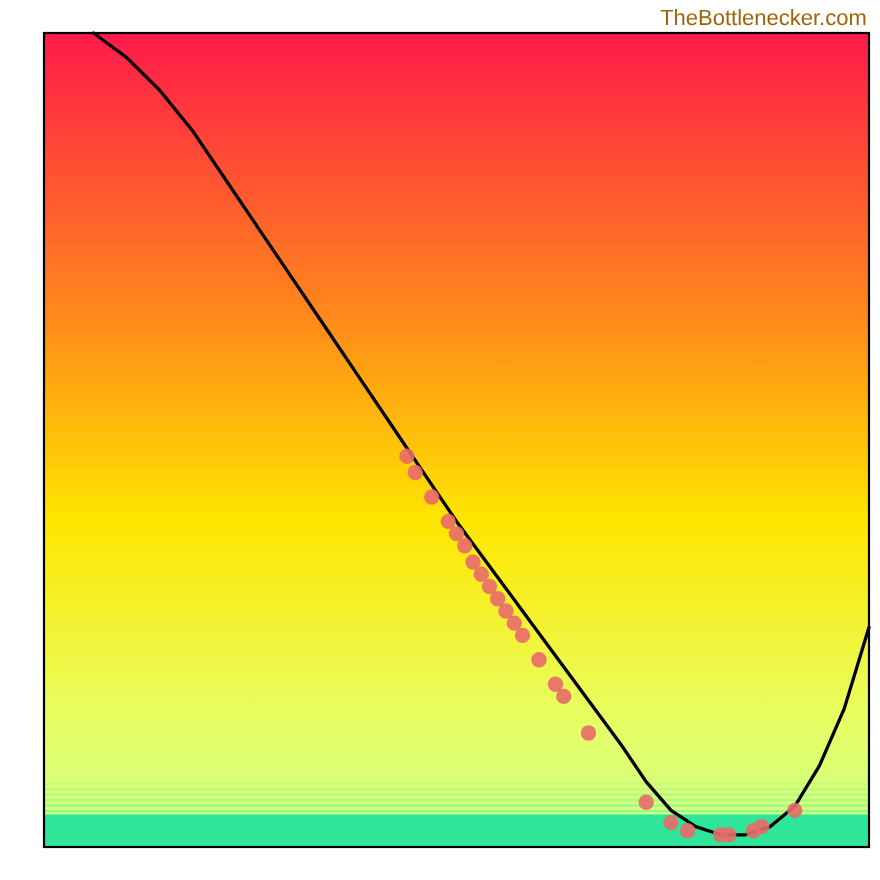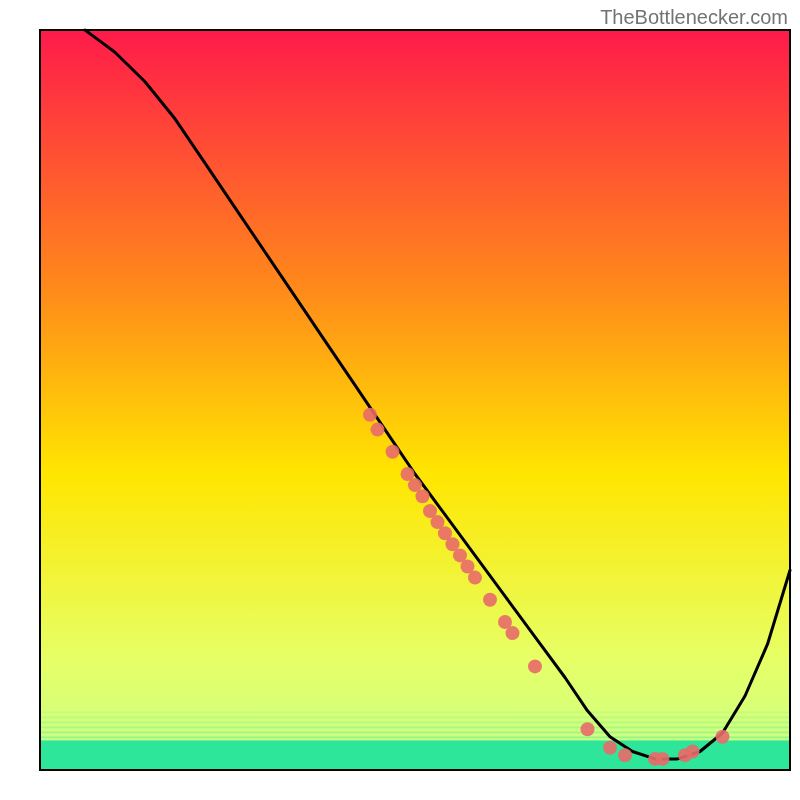--- a/index.html
+++ b/index.html
@@ -12,21 +12,21 @@
   }
   .container {
     position: relative;
     width: 800px;
     height: 800px;
   }
   .watermark {
     position: absolute;
     top: 6px;
     right: 12px;
-    color: #737373;
+    color: #a16207;
     font-size: 20px;
     font-weight: 500;
     z-index: 10;
   }
   svg.chart {
     display: block;
   }
 </style>
 </head>
 <body>

